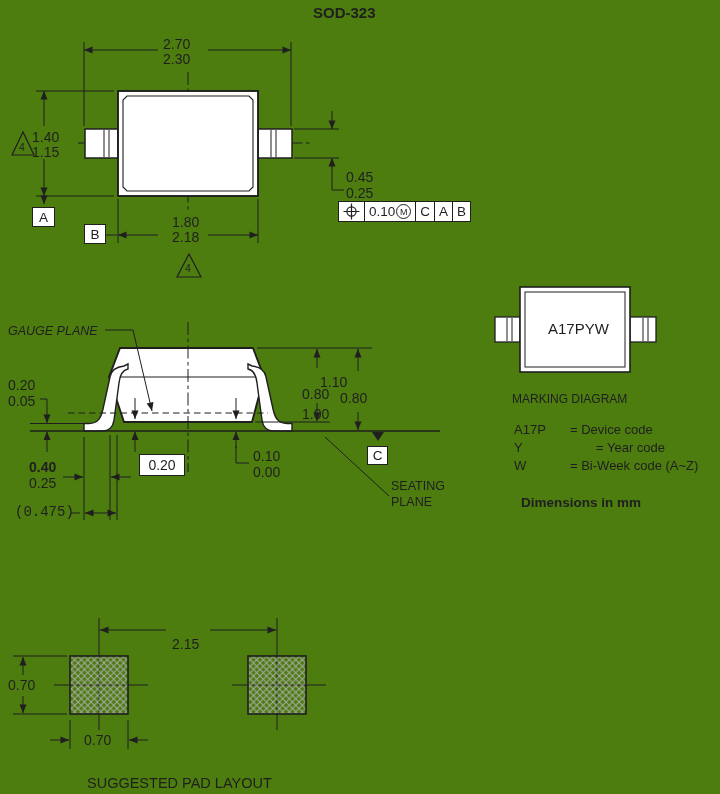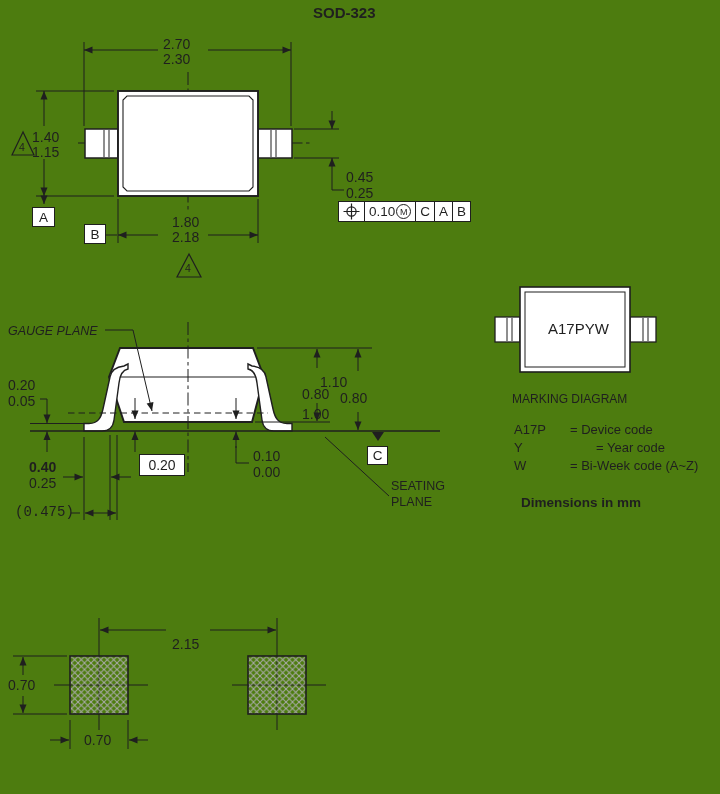--- a/index.html
+++ b/index.html
@@ -223,14 +223,15 @@
 <div class="t f13" style="left:570px;top:423px;">= Device code</div>
 <div class="t f13" style="left:514px;top:441px;">Y</div>
 <div class="t f13" style="left:596px;top:441px;">= Year code</div>
 <div class="t f13" style="left:514px;top:459px;">W</div>
 <div class="t f13" style="left:570px;top:459px;">= Bi-Week code (A~Z)</div>
 <div class="t b" style="left:521px;top:496px;font-size:13.5px;">Dimensions in mm</div>
 
 <div class="t" style="left:172px;top:622px;margin-top:15px;">2.15</div>
 <div class="t" style="left:8px;top:678px;">0.70</div>
 <div class="t" style="left:84px;top:733px;">0.70</div>
+<div class="t" style="left:87px;top:776px;font-size:14.5px;">SUGGESTED PAD LAYOUT</div>
 
 </div>
 
 </body></html>

